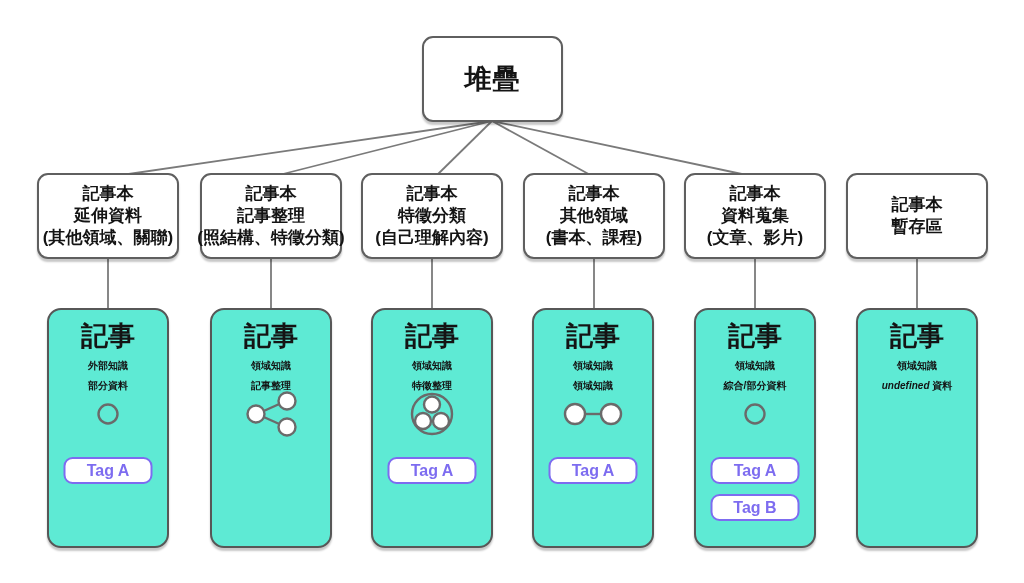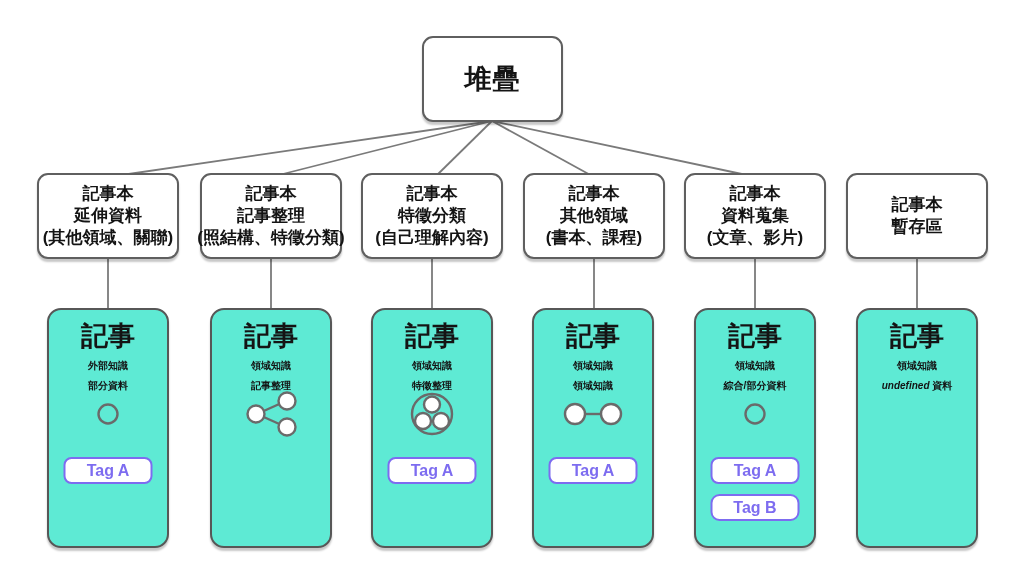--- a/index.html
+++ b/index.html
@@ -29,21 +29,21 @@
   }
   .card-title{position:absolute;top:8px;left:0;width:100%;text-align:center;font-size:27px;font-weight:700;}
   .card-desc{position:absolute;top:46px;left:0;width:100%;text-align:center;font-size:10px;font-weight:600;line-height:20px;white-space:nowrap;}
   .icon-row{position:absolute;top:80px;left:0;width:100%;height:48px;display:flex;align-items:center;justify-content:center;}
   .tag{
     position:absolute;left:50%;transform:translateX(-50%);
     width:89px;height:27px;border:2.5px solid var(--accent);border-radius:9px;
     color:var(--accent);font-size:16px;font-weight:700;
     display:flex;align-items:center;justify-content:center;background:#fff;
   }
-  .tag-1{top:147px;border-radius:8px;}
+  .tag-1{top:147px;}
   .tag-2{top:184px;}
   .ico{stroke:#6a6a6a;stroke-width:2.4;}
   .bold{font-weight:800;font-style:italic;}
 </style>
 </head>
 <body>
 
 <div class="stage">
 
   <svg class="wires" width="1024" height="583">

